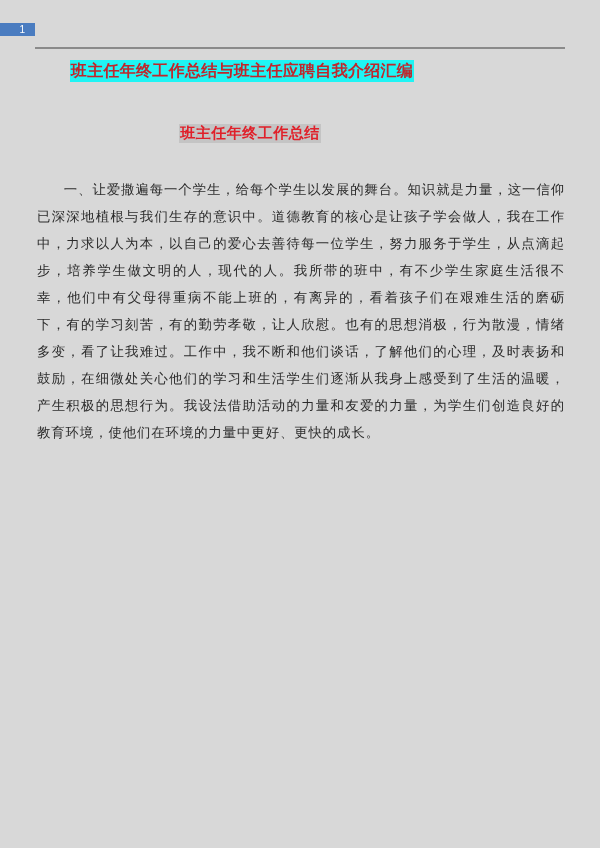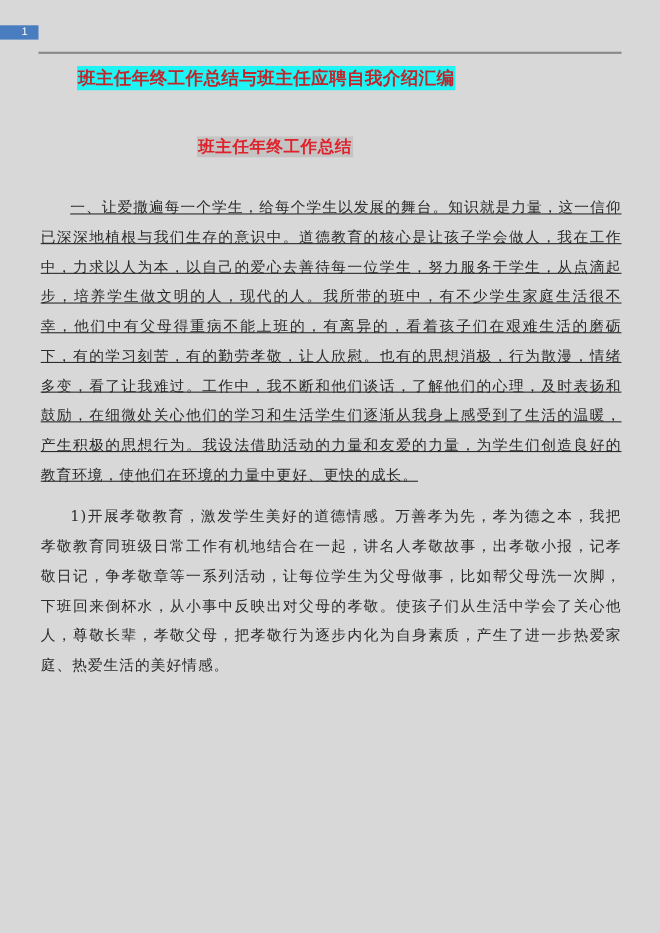--- a/index.html
+++ b/index.html
@@ -82,33 +82,31 @@
     margin: 0 0 14px 0;
     font-size: 13.4px;
     line-height: 27px;
     text-align: justify;
     text-indent: 2em;
     letter-spacing: 0.9px;
     color: #2b2b2b;
   }
   .para.first {
     margin-bottom: 11px;
-    text-decoration: underline;
   }
 </style>
 </head>
 <body>
 
 <div class="page-number">1</div>
 <div class="header-rule"></div>
 
 <div class="doc-title-wrap">
   <span class="doc-title">班主任年终工作总结与班主任应聘自我介绍汇编</span>
 </div>
 
 <div class="section-title-wrap">
   <span class="section-title">班主任年终工作总结</span>
 </div>
 
 <div class="body-text">
   <p class="para first">一、让爱撒遍每一个学生，给每个学生以发展的舞台。知识就是力量，这一信仰已深深地植根与我们生存的意识中。道德教育的核心是让孩子学会做人，我在工作中，力求以人为本，以自己的爱心去善待每一位学生，努力服务于学生，从点滴起步，培养学生做文明的人，现代的人。我所带的班中，有不少学生家庭生活很不幸，他们中有父母得重病不能上班的，有离异的，看着孩子们在艰难生活的磨砺下，有的学习刻苦，有的勤劳孝敬，让人欣慰。也有的思想消极，行为散漫，情绪多变，看了让我难过。工作中，我不断和他们谈话，了解他们的心理，及时表扬和鼓励，在细微处关心他们的学习和生活学生们逐渐从我身上感受到了生活的温暖，产生积极的思想行为。我设法借助活动的力量和友爱的力量，为学生们创造良好的教育环境，使他们在环境的力量中更好、更快的成长。</p>
-  <p class="para">1)开展孝敬教育，激发学生美好的道德情感。万善孝为先，孝为德之本，我把孝敬教育同班级日常工作有机地结合在一起，讲名人孝敬故事，出孝敬小报，记孝敬日记，争孝敬章等一系列活动，让每位学生为父母做事，比如帮父母洗一次脚，下班回来倒杯水，从小事中反映出对父母的孝敬。使孩子们从生活中学会了关心他人，尊敬长辈，孝敬父母，把孝敬行为逐步内化为自身素质，产生了进一步热爱家庭、热爱生活的美好情感。</p>
 </div>
 
 </body></html>

